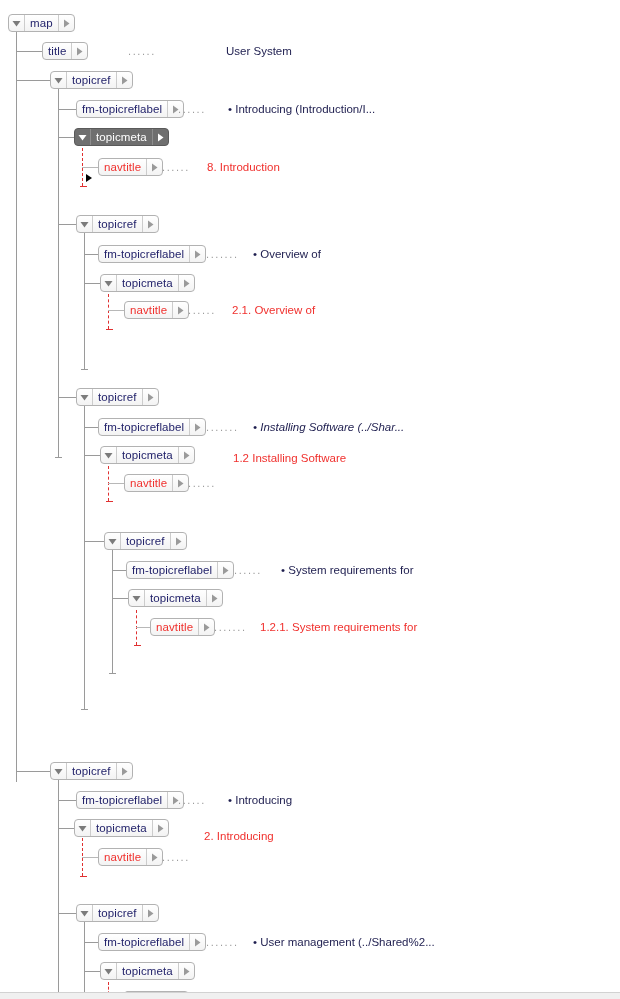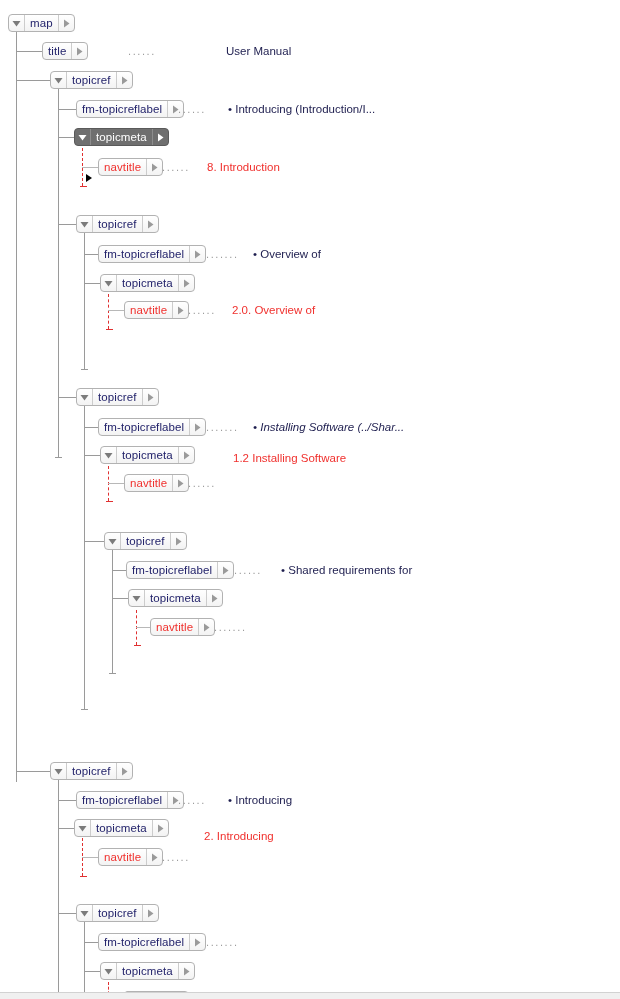--- a/index.html
+++ b/index.html
@@ -201,21 +201,21 @@
     </div>
     <div class="node" style="left: 42px; top: 42px;">
       <span class="lbl">title</span>
       <span class="tri right">
         <svg width="9" height="9" viewBox="0 0 9 9">
           <path d="M2 0.5 L7.5 4.5 L2 8.5 Z" fill="#9a9a9a"></path>
         </svg>
       </span>
     </div>
     <div class="dots" style="left: 128px; top: 43px;">......</div>
-    <div class="content" style="left: 226px; top: 43px;">User Manual</div>
+    <div class="content" style="left: 226px; top: 43px;">User System</div>
     <div class="node" style="left: 50px; top: 71px;">
       <span class="tri left">
         <svg width="9" height="9" viewBox="0 0 9 9">
           <path d="M0.5 2 L8.5 2 L4.5 7.5 Z" fill="#7b7b7b"></path>
         </svg>
       </span>
       <span class="lbl">topicref</span>
       <span class="tri right">
         <svg width="9" height="9" viewBox="0 0 9 9">
           <path d="M2 0.5 L7.5 4.5 L2 8.5 Z" fill="#9a9a9a"></path>
@@ -293,21 +293,21 @@
     </div>
     <div class="node red" style="left: 124px; top: 301px;">
       <span class="lbl">navtitle</span>
       <span class="tri right">
         <svg width="9" height="9" viewBox="0 0 9 9">
           <path d="M2 0.5 L7.5 4.5 L2 8.5 Z" fill="#9a9a9a"></path>
         </svg>
       </span>
     </div>
     <div class="dots" style="left: 188px; top: 302px;">......</div>
-    <div class="content red" style="left: 232px; top: 302px;">2.0. Overview of</div>
+    <div class="content red" style="left: 232px; top: 302px;">2.1. Overview of</div>
     <div class="node" style="left: 76px; top: 388px;">
       <span class="tri left">
         <svg width="9" height="9" viewBox="0 0 9 9">
           <path d="M0.5 2 L8.5 2 L4.5 7.5 Z" fill="#7b7b7b"></path>
         </svg>
       </span>
       <span class="lbl">topicref</span>
       <span class="tri right">
         <svg width="9" height="9" viewBox="0 0 9 9">
           <path d="M2 0.5 L7.5 4.5 L2 8.5 Z" fill="#9a9a9a"></path>
@@ -362,21 +362,21 @@
     </div>
     <div class="node" style="left: 126px; top: 561px;">
       <span class="lbl">fm-topicreflabel</span>
       <span class="tri right">
         <svg width="9" height="9" viewBox="0 0 9 9">
           <path d="M2 0.5 L7.5 4.5 L2 8.5 Z" fill="#9a9a9a"></path>
         </svg>
       </span>
     </div>
     <div class="dots" style="left: 234px; top: 562px;">......</div>
-    <div class="content" style="left: 281px; top: 562px;">• Shared requirements for</div>
+    <div class="content" style="left: 281px; top: 562px;">• System requirements for</div>
     <div class="node" style="left: 128px; top: 589px;">
       <span class="tri left">
         <svg width="9" height="9" viewBox="0 0 9 9">
           <path d="M0.5 2 L8.5 2 L4.5 7.5 Z" fill="#7b7b7b"></path>
         </svg>
       </span>
       <span class="lbl">topicmeta</span>
       <span class="tri right">
         <svg width="9" height="9" viewBox="0 0 9 9">
           <path d="M2 0.5 L7.5 4.5 L2 8.5 Z" fill="#9a9a9a"></path>
@@ -385,20 +385,21 @@
     </div>
     <div class="node red" style="left: 150px; top: 618px;">
       <span class="lbl">navtitle</span>
       <span class="tri right">
         <svg width="9" height="9" viewBox="0 0 9 9">
           <path d="M2 0.5 L7.5 4.5 L2 8.5 Z" fill="#9a9a9a"></path>
         </svg>
       </span>
     </div>
     <div class="dots" style="left: 214px; top: 619px;">.......</div>
+    <div class="content red" style="left: 260px; top: 619px;">1.2.1. System requirements for</div>
     <div class="node" style="left: 50px; top: 762px;">
       <span class="tri left">
         <svg width="9" height="9" viewBox="0 0 9 9">
           <path d="M0.5 2 L8.5 2 L4.5 7.5 Z" fill="#7b7b7b"></path>
         </svg>
       </span>
       <span class="lbl">topicref</span>
       <span class="tri right">
         <svg width="9" height="9" viewBox="0 0 9 9">
           <path d="M2 0.5 L7.5 4.5 L2 8.5 Z" fill="#9a9a9a"></path>
@@ -453,20 +454,21 @@
     </div>
     <div class="node" style="left: 98px; top: 933px;">
       <span class="lbl">fm-topicreflabel</span>
       <span class="tri right">
         <svg width="9" height="9" viewBox="0 0 9 9">
           <path d="M2 0.5 L7.5 4.5 L2 8.5 Z" fill="#9a9a9a"></path>
         </svg>
       </span>
     </div>
     <div class="dots" style="left: 206px; top: 934px;">.......</div>
+    <div class="content" style="left: 253px; top: 934px;">• User management (../Shared%2...</div>
     <div class="node" style="left: 100px; top: 962px;">
       <span class="tri left">
         <svg width="9" height="9" viewBox="0 0 9 9">
           <path d="M0.5 2 L8.5 2 L4.5 7.5 Z" fill="#7b7b7b"></path>
         </svg>
       </span>
       <span class="lbl">topicmeta</span>
       <span class="tri right">
         <svg width="9" height="9" viewBox="0 0 9 9">
           <path d="M2 0.5 L7.5 4.5 L2 8.5 Z" fill="#9a9a9a"></path>

